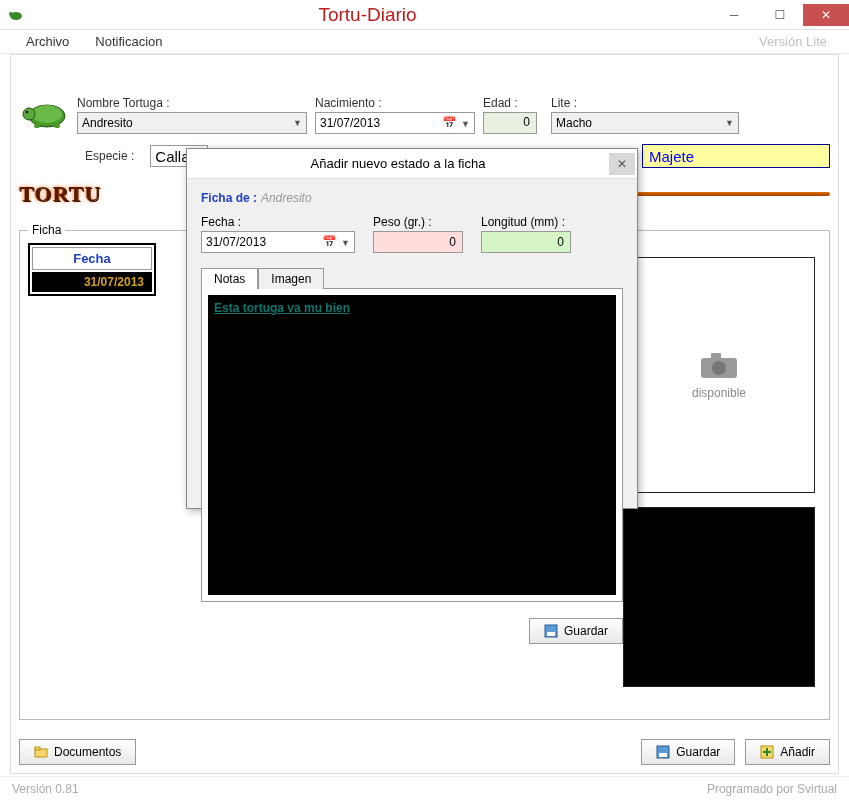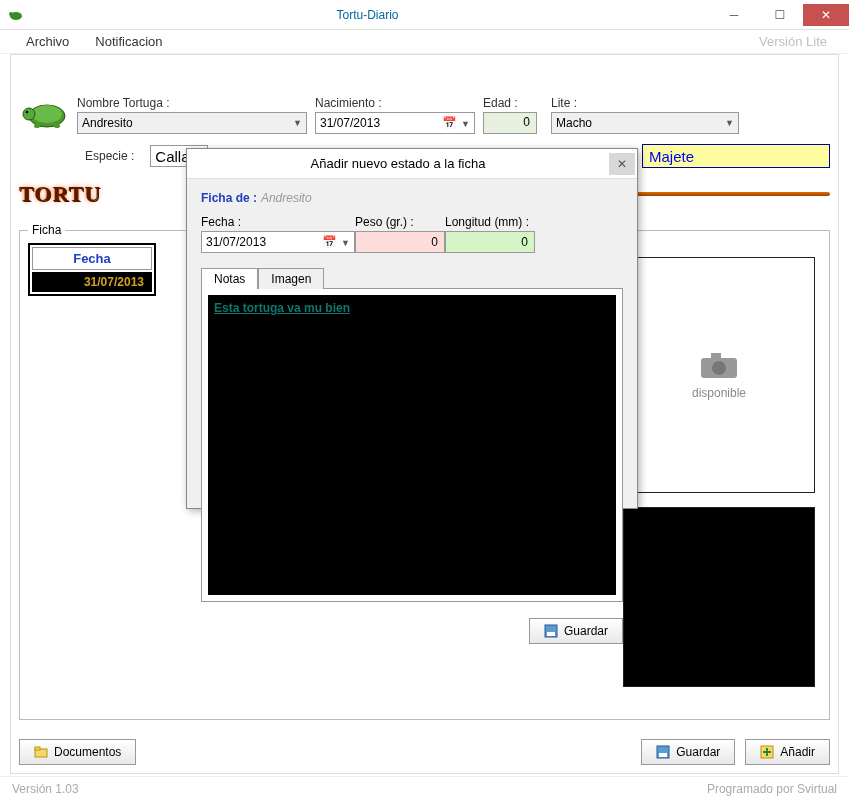--- a/index.html
+++ b/index.html
@@ -1,21 +1,21 @@
 <!DOCTYPE html>
 <html><head>
 <meta charset="utf-8">
 <style>
 * { box-sizing: border-box; margin: 0; padding: 0; font-family: "Segoe UI", Arial, sans-serif; font-size: 12px; }
 body { background: #fff; width: 849px; height: 800px; position: relative; overflow: hidden; }
 
 
 .titlebar { height: 30px; background: #fff; display: flex; align-items: center; border-bottom: 1px solid #e0e0e0; position: relative; }
 .titlebar .app-icon { width: 16px; height: 16px; margin-left: 8px; }
-.titlebar .title { flex: 1; text-align: center; font-size: 12px; color: #0369a1; }
+.titlebar .title { flex: 1; text-align: center; font-size: 19px; color: #b91c1c; }
 .titlebar .win-controls { display: flex; }
 .titlebar .win-btn { width: 46px; height: 22px; display: flex; align-items: center; justify-content: center; color: #555; }
 .titlebar .win-btn.close { background: #c75050; color: #fff; width: 46px; height: 22px; }
 .titlebar .win-btn.close span { font-size: 12px; }
 
 
 .menubar { height: 24px; background: #fff; display: flex; align-items: center; padding: 0 22px; gap: 18px; border-bottom: 1px solid #eee; }
 .menubar .menu-item { color: #333; font-size: 13px; cursor: pointer; padding: 2px 4px; }
 .menubar .version-lite { margin-left: auto; color: #c0c0c0; font-size: 13px; }
 
@@ -66,21 +66,21 @@
 
 
 .dialog { position: absolute; left: 186px; top: 148px; width: 452px; height: 361px; background: #f0f0f0; border: 1px solid #888; box-shadow: 2px 2px 8px rgba(0,0,0,0.3); }
 .dialog-title { height: 30px; background: #fff; display: flex; align-items: center; border-bottom: 1px solid #ddd; }
 .dialog-title .txt { flex: 1; text-align: center; font-size: 13px; }
 .dialog-title .close-x { width: 26px; height: 22px; background: #d8d8d8; display: flex; align-items: center; justify-content: center; color: #555; margin-right: 2px; }
 .dialog-body { padding: 10px 14px; }
 .ficha-de { font-size: 14px; }
 .ficha-de .lbl { color: #2040c0; font-weight: bold; }
 .ficha-de .name { color: #999; font-style: italic; }
-.dialog-row { display: flex; margin-top: 10px; }
+.dialog-row { display: flex; gap: 18px; margin-top: 10px; }
 .dlg-col { display: flex; flex-direction: column; gap: 2px; }
 .dlg-date { border: 1px solid #999; background: #fff; padding: 2px 4px; width: 154px; height: 22px; display: flex; align-items: center; justify-content: space-between; }
 .dlg-weight { border: 1px solid #999; background: #fdd; text-align: right; padding: 2px 6px; width: 90px; height: 22px; }
 .dlg-length { border: 1px solid #999; background: #d6f5c6; text-align: right; padding: 2px 6px; width: 90px; height: 22px; }
 
 
 .tabs { margin-top: 14px; }
 .tab-row { display: flex; }
 .tab { border: 1px solid #999; border-bottom: none; padding: 3px 12px; background: #f0f0f0; font-size: 12px; position: relative; top: 1px; cursor: pointer; }
 .tab.active { background: #fff; z-index: 2; }
@@ -217,21 +217,21 @@
       <svg class="btn-icon" viewBox="0 0 14 14">
           <rect x="1" y="1" width="12" height="12" fill="#f5d76e" stroke="#b8930a"></rect>
           <path d="M7 3v8M3 7h8" stroke="#2a8a2a" stroke-width="2"></path>
         </svg>
       <span>Añadir</span>
     </button>
   </div>
 </div>
 
 <div class="statusbar">
-  <span>Versión 1.03</span>
+  <span>Versión 0.81</span>
   <span class="right">Programado por Svirtual</span>
 </div>
 
 <div class="dialog">
   <div class="dialog-title">
     <span class="txt">Añadir nuevo estado a la ficha</span>
     <div class="close-x">✕</div>
   </div>
   <div class="dialog-body">
     <div class="ficha-de">

